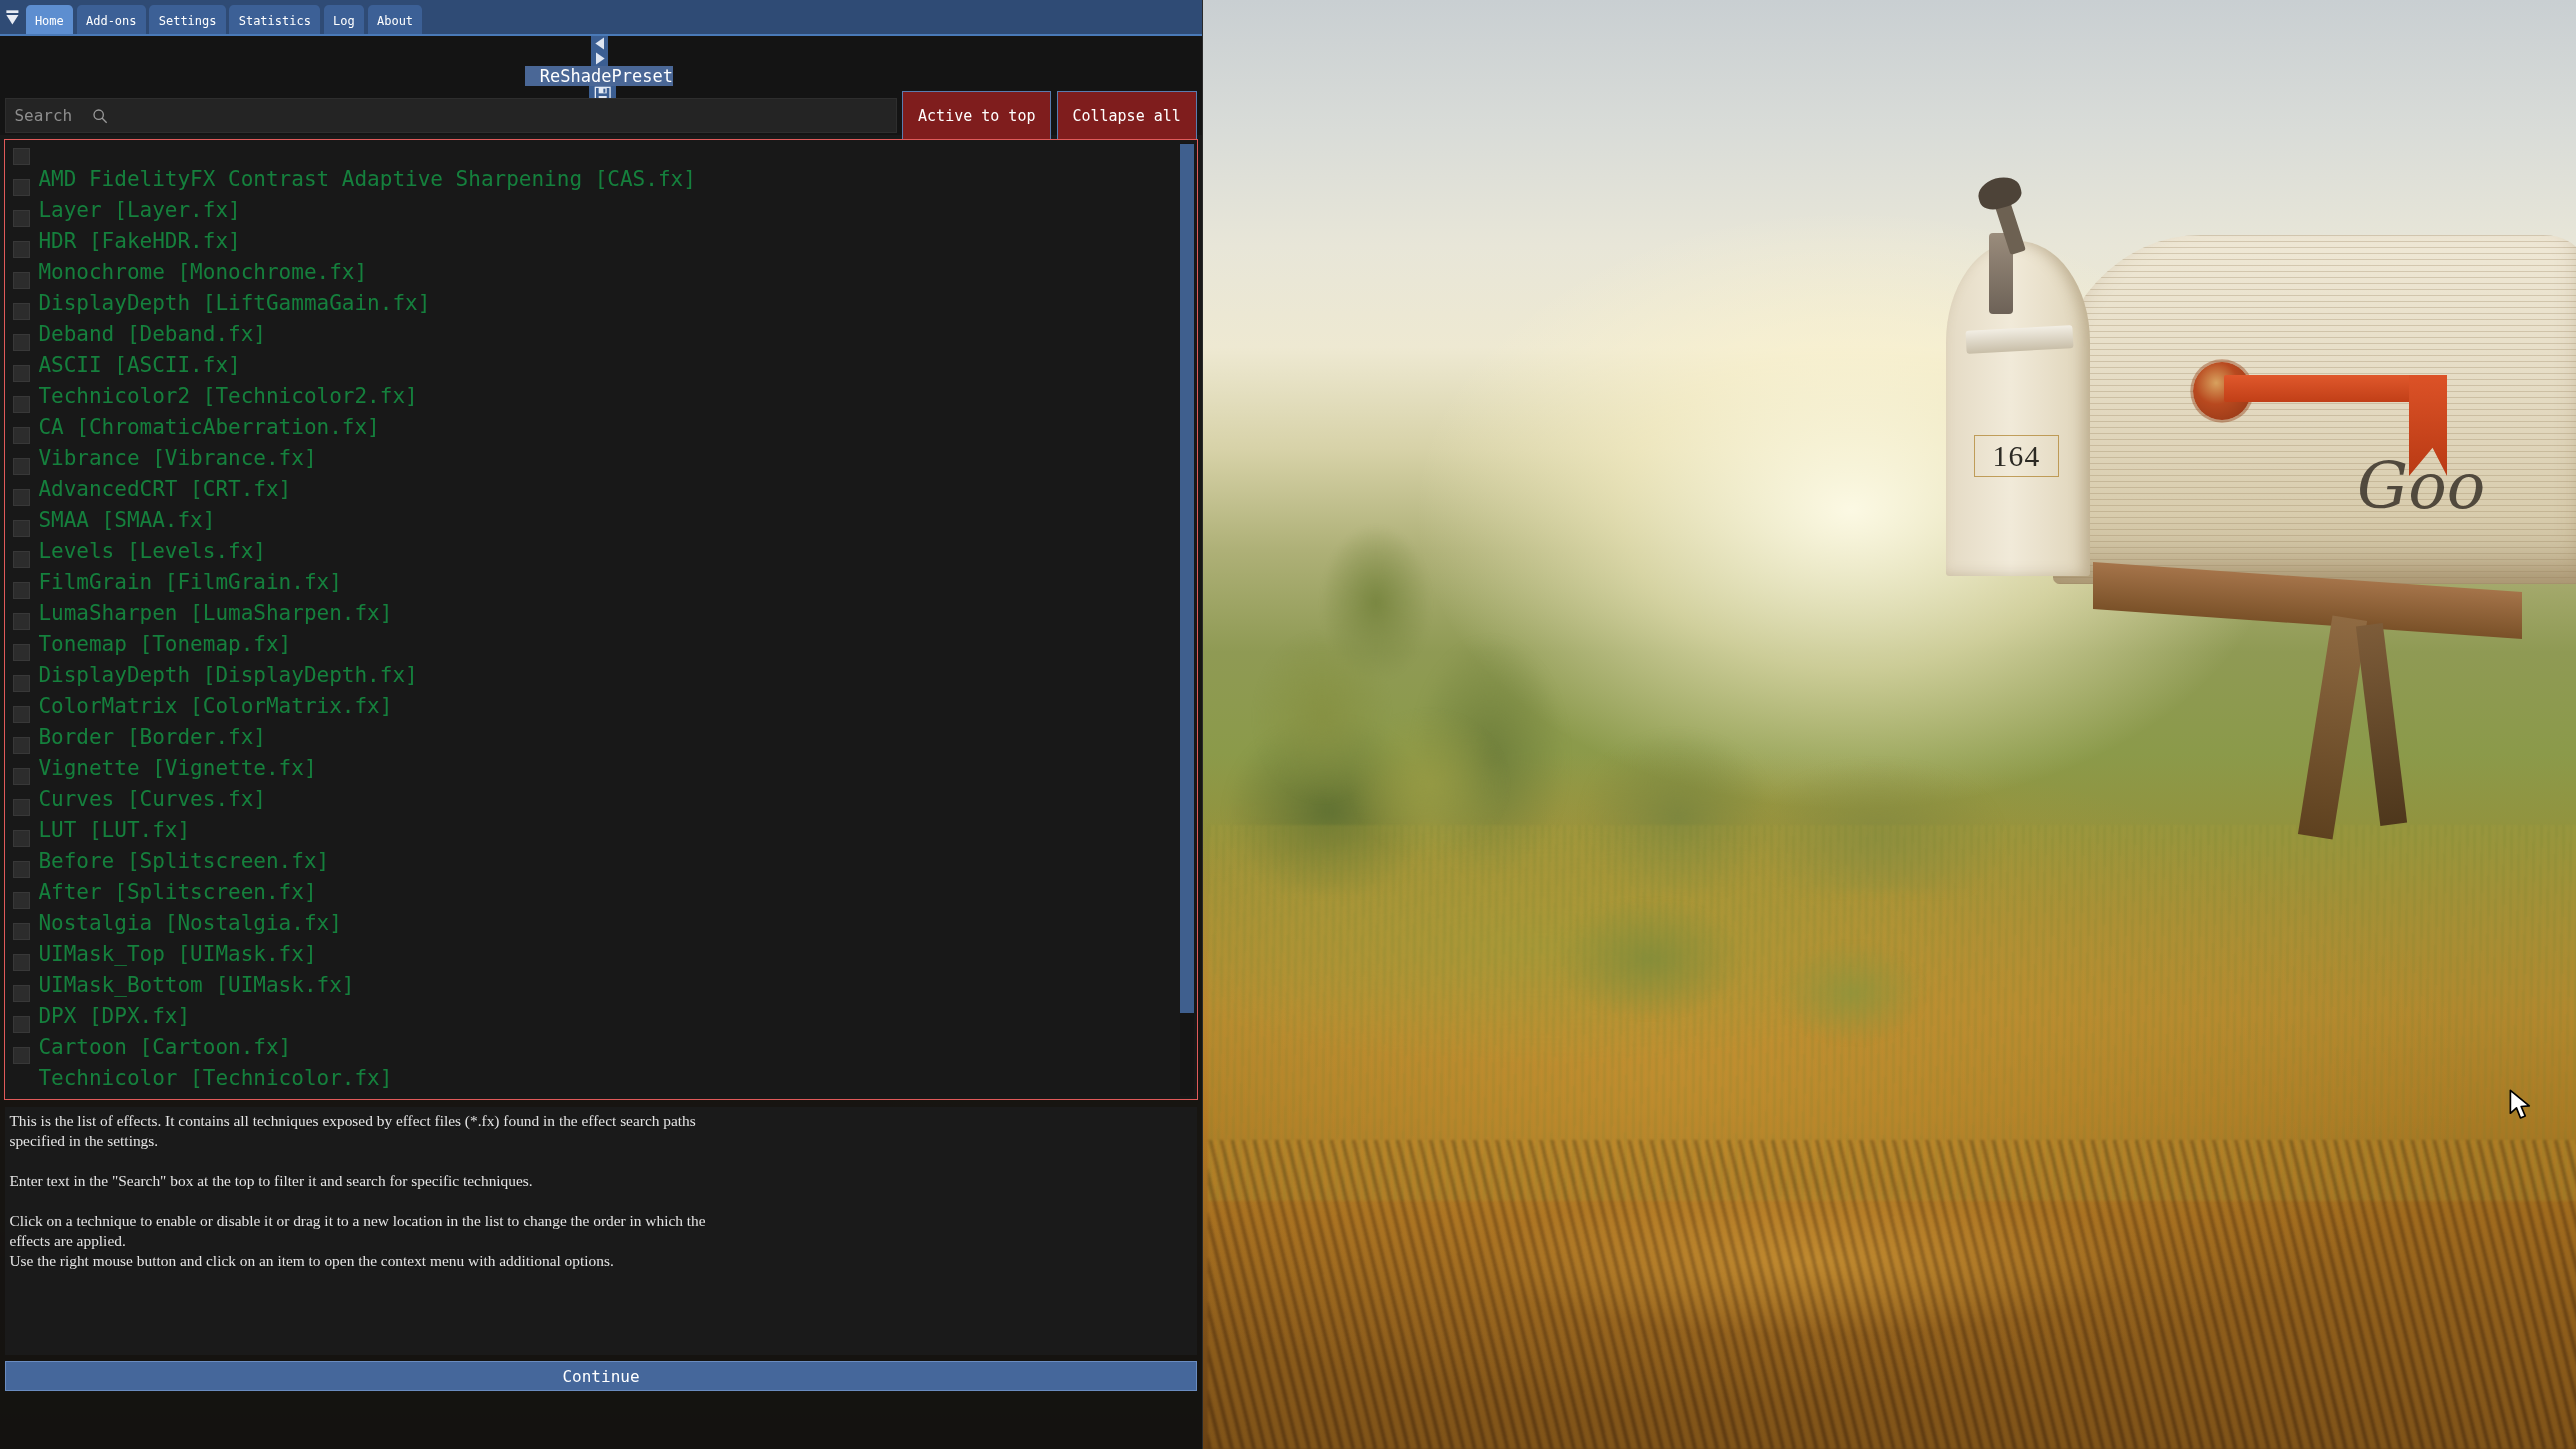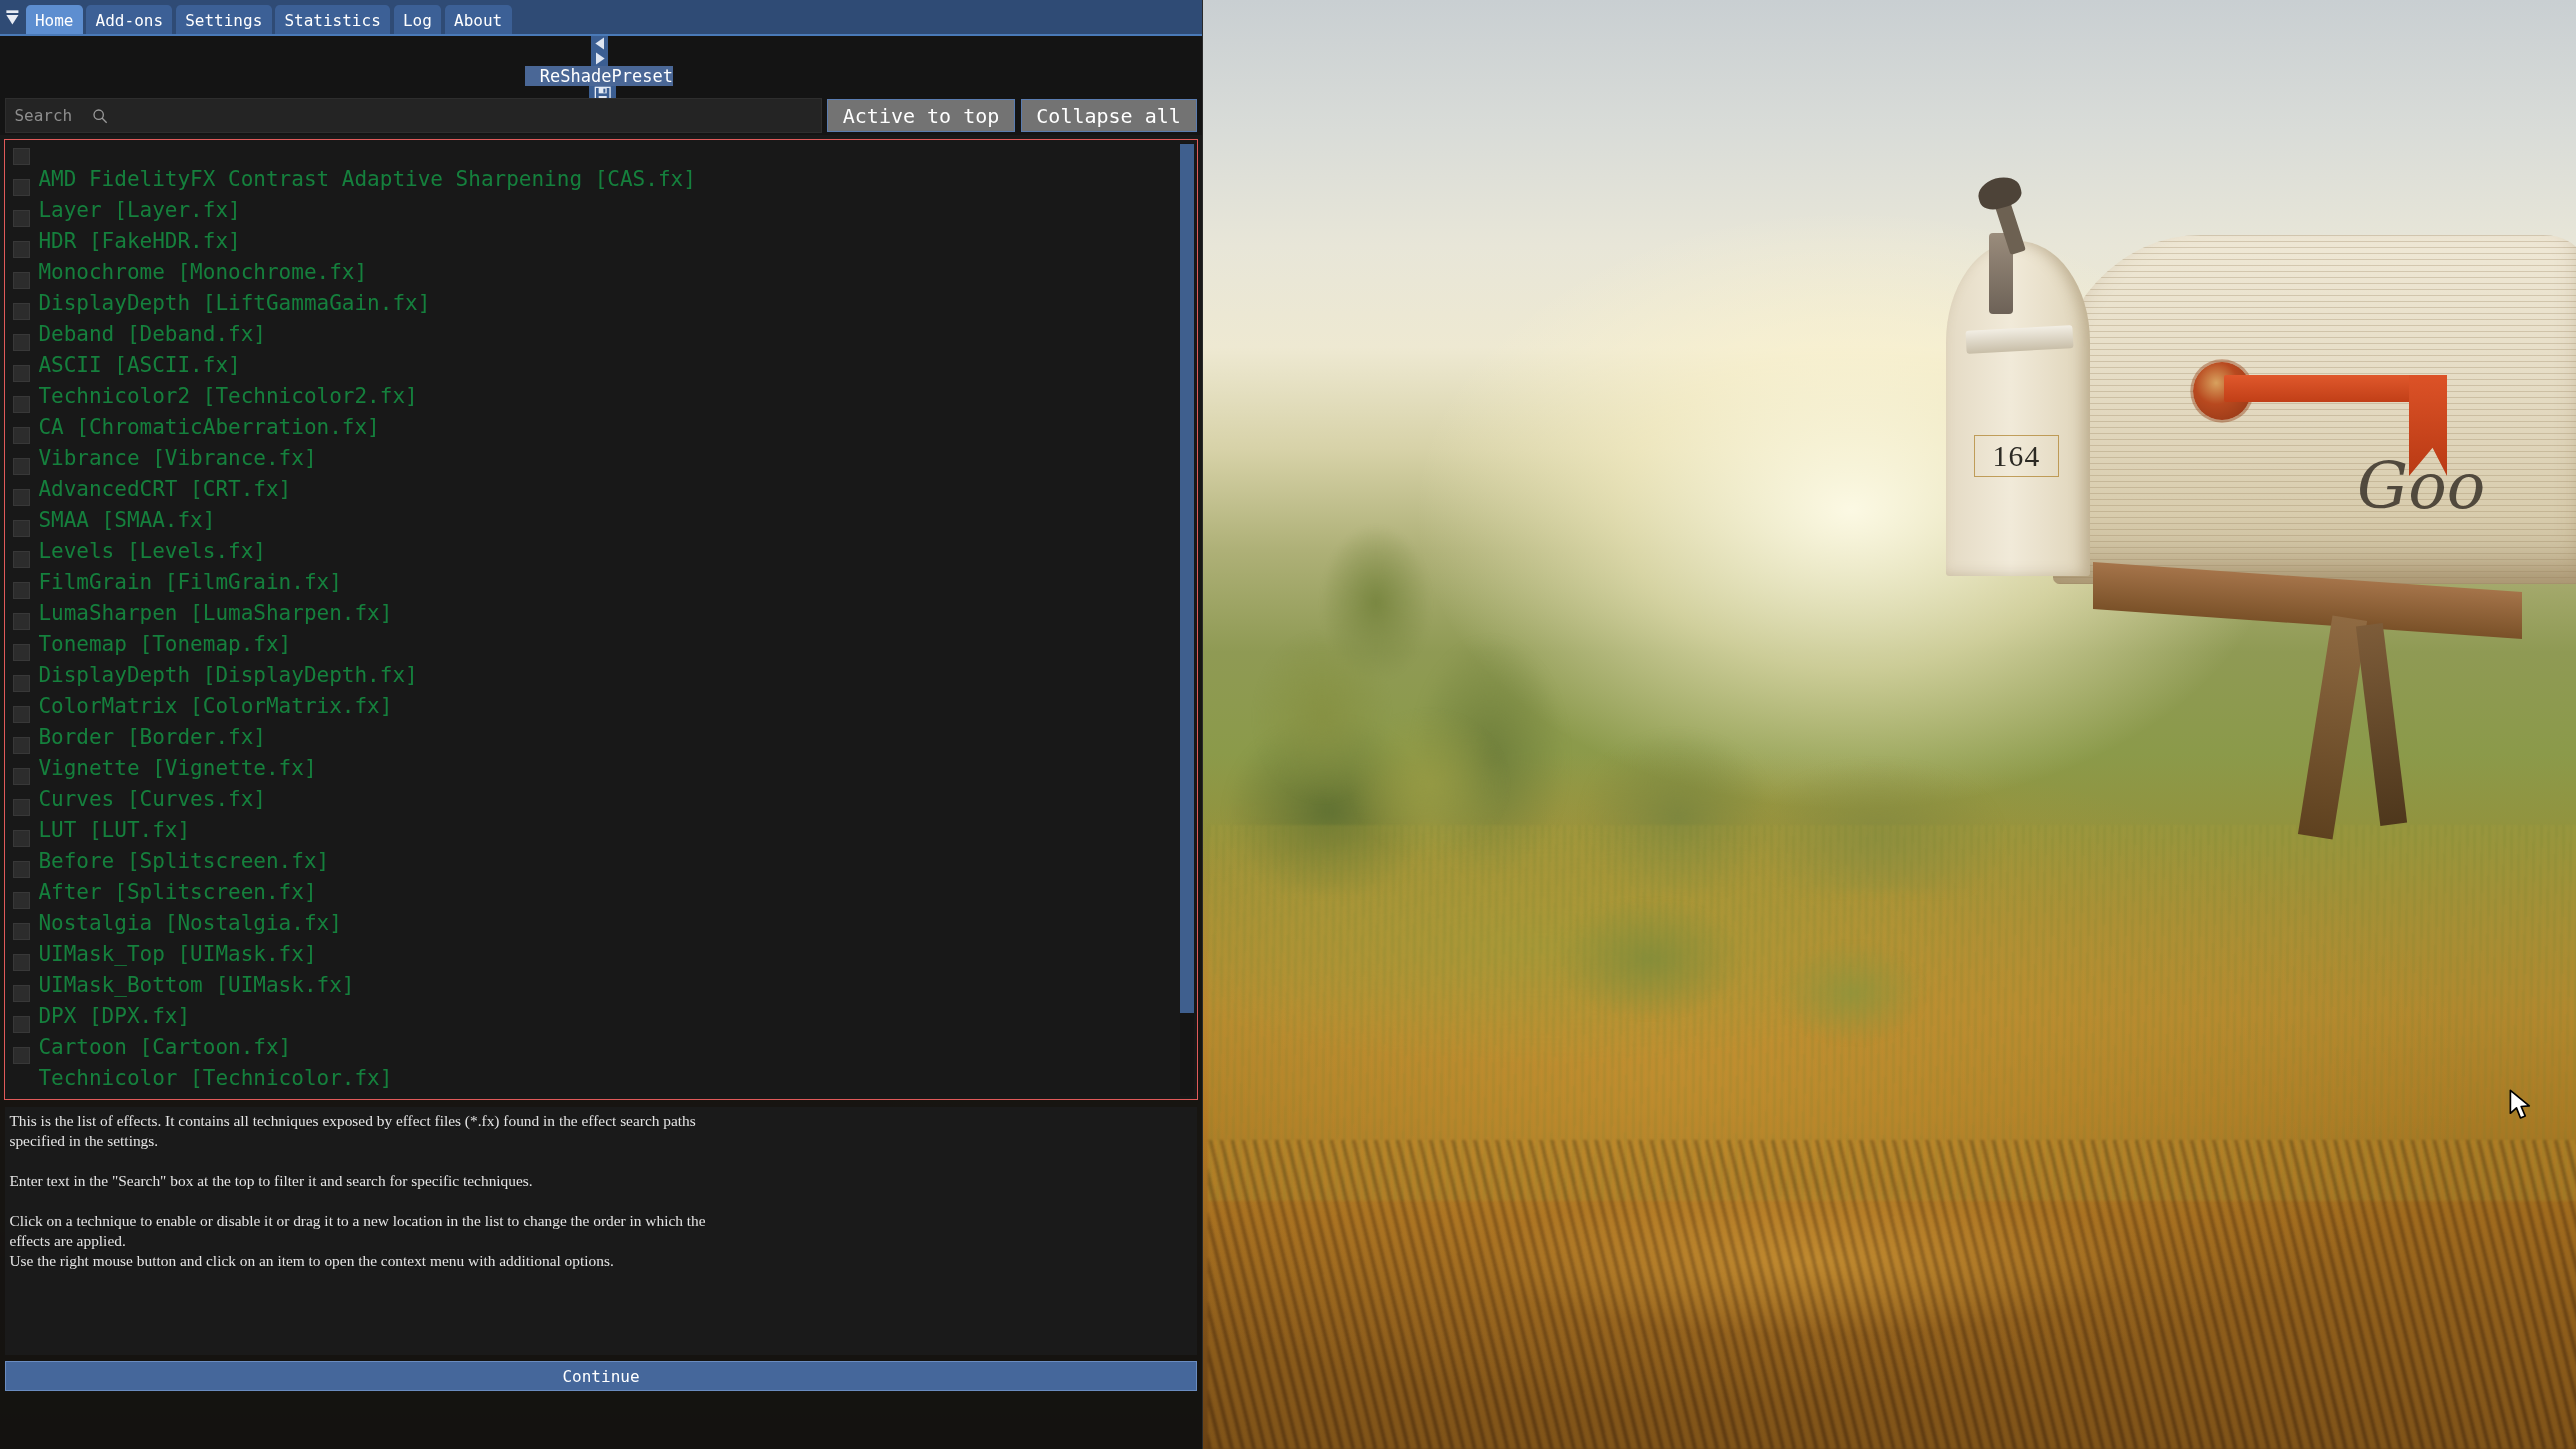--- a/index.html
+++ b/index.html
@@ -170,21 +170,21 @@
     display:flex; align-items:flex-end; padding-left:0px;
   }
   #collapse-arrow {
     width:25.5px; height:36px; display:flex; align-items:center; justify-content:center;
     color:#e8ecf4;
   }
   .tab {
     height:31px; padding:0 9.4px;
     display:flex; align-items:center; justify-content:center;
     background:#3c6096; color:#ffffff;
-    font-size:16px; font-family:"DejaVu Sans Mono", monospace;
+    font-size:12px; font-family:"DejaVu Sans Mono", monospace;
     border-radius:4.7px 4.7px 0 0;
     margin-right:3.4px;
     white-space:nowrap;
   }
   .tab.active { background:#5d8ed0; }
   #tab-bar::after {
     content:""; position:absolute; left:0; bottom:0; width:100%; height:2px; background:#4a7ab8;
   }
 
   
@@ -216,23 +216,23 @@
     height:39px; width:100%; background:#141414;
     display:flex; align-items:center; padding:0 5.4px; gap:5.4px;
   }
   #search-box {
     flex:1; height:35px; background:#242424;
     display:flex; align-items:center; padding-left:8px; gap:20px;
     border:0.7px solid #2e2e2e;
   }
   #search-placeholder { color:#8e8e8e; font-size:16px; font-family:"DejaVu Sans Mono", monospace; }
   .hdr-btn {
-    height:33px; padding:0 14.8px; background:#737373; color:#ffffff;
+    height:49px; padding:0 14.8px; background:#7f1d1d; color:#ffffff;
     display:flex; align-items:center; justify-content:center;
-    font-size:20px; font-family:"DejaVu Sans Mono", monospace;
+    font-size:15px; font-family:"DejaVu Sans Mono", monospace;
     border:0.7px solid #5a7cb0; white-space:nowrap;
   }
 
   
   #effect-list-wrap {
     position:relative; margin:4px 4px 0 4px;
     height:961px;
     background:#181818; border:1.3px solid #e05a5a;
     overflow:hidden;
   }

